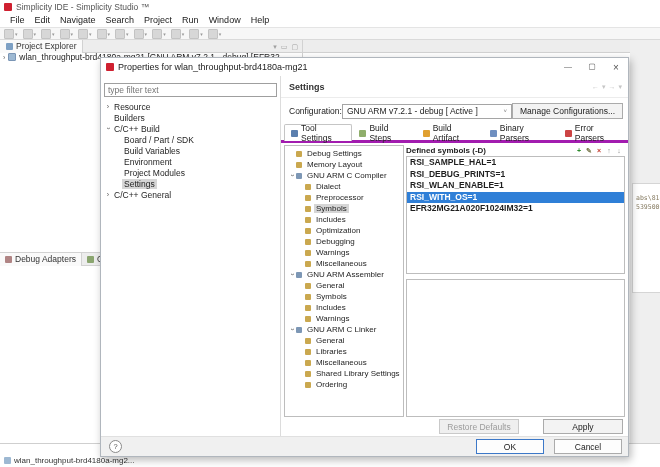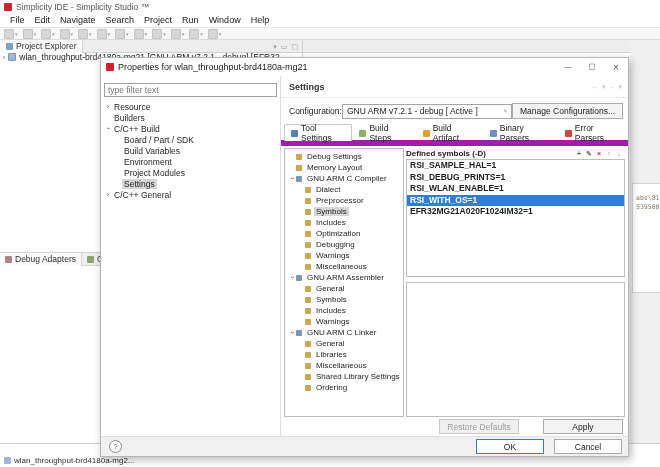--- a/index.html
+++ b/index.html
@@ -78,21 +78,21 @@
   .n-back::before{content:"←";} .n-back-menu::before{content:"▾";}
   .n-forward::before{content:"→";} .n-forward-menu::before{content:"▾";}
 
   .config-row{height:26px;display:flex;align-items:center;padding:0 5px 0 8px;gap:0;flex:0 0 auto;}
   .config-label{font-size:8.5px;color:#222;white-space:nowrap;}
   .combo{flex:1;height:15px;border:1px solid #a5a5a5;box-sizing:border-box;display:flex;align-items:center;background:#fff;min-width:0;}
   .combo .val{flex:1;font-size:8.5px;color:#222;padding-left:4px;white-space:nowrap;overflow:hidden;}
   .combo .caret{font-size:6px;color:#777;padding:0 4px;}
   .btn{height:16px;border:1px solid #ababab;background:#f3f3f3;font-size:8.5px;color:#222;display:flex;align-items:center;justify-content:center;padding:0 7px;box-sizing:border-box;white-space:nowrap;}
 
-  .tabsrow{height:16px;display:flex;align-items:flex-end;padding-left:3px;border-bottom:6px solid #a21caf;flex:0 0 auto;}
+  .tabsrow{height:16px;display:flex;align-items:flex-end;padding-left:3px;border-bottom:3px solid #a21caf;flex:0 0 auto;}
   .dtab{display:flex;align-items:center;gap:3px;height:14px;padding:0 6px;font-size:8.5px;color:#222;border:1px solid transparent;border-bottom:none;}
   .dtab.selected{background:#fff;border-color:#c5c5c5;margin-bottom:-1px;height:16px;border-radius:2px 2px 0 0;}
   .ti{width:7px;height:7px;border-radius:1px;flex:0 0 auto;}
   .kind-tool .ti{background:#5b7fae;} .kind-steps .ti{background:#8fae6b;} .kind-artifact .ti{background:#e0a030;}
   .kind-binary .ti{background:#6f8fc0;} .kind-error .ti{background:#cc4444;}
 
   .content{flex:1;display:flex;margin:2px 3px 0 3px;min-height:0;}
   .toolbox{width:120px;flex:0 0 auto;border:1px solid #bdbdbd;background:#fff;overflow:hidden;padding-top:2px;box-sizing:border-box;}
   .ttrow{height:11px;display:flex;align-items:center;white-space:nowrap;padding-left:4px;}
   .ttrow .tw{width:7px;font-size:7px;color:#555;text-align:center;flex:0 0 auto;}

